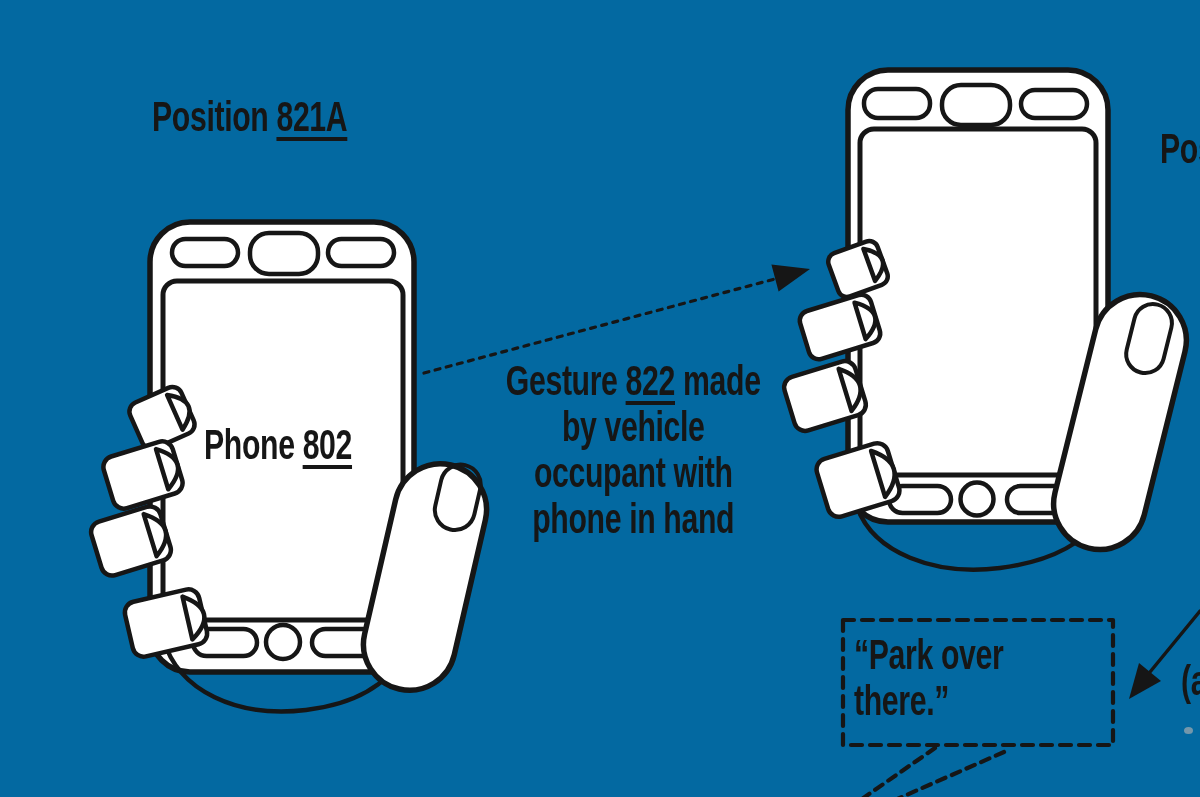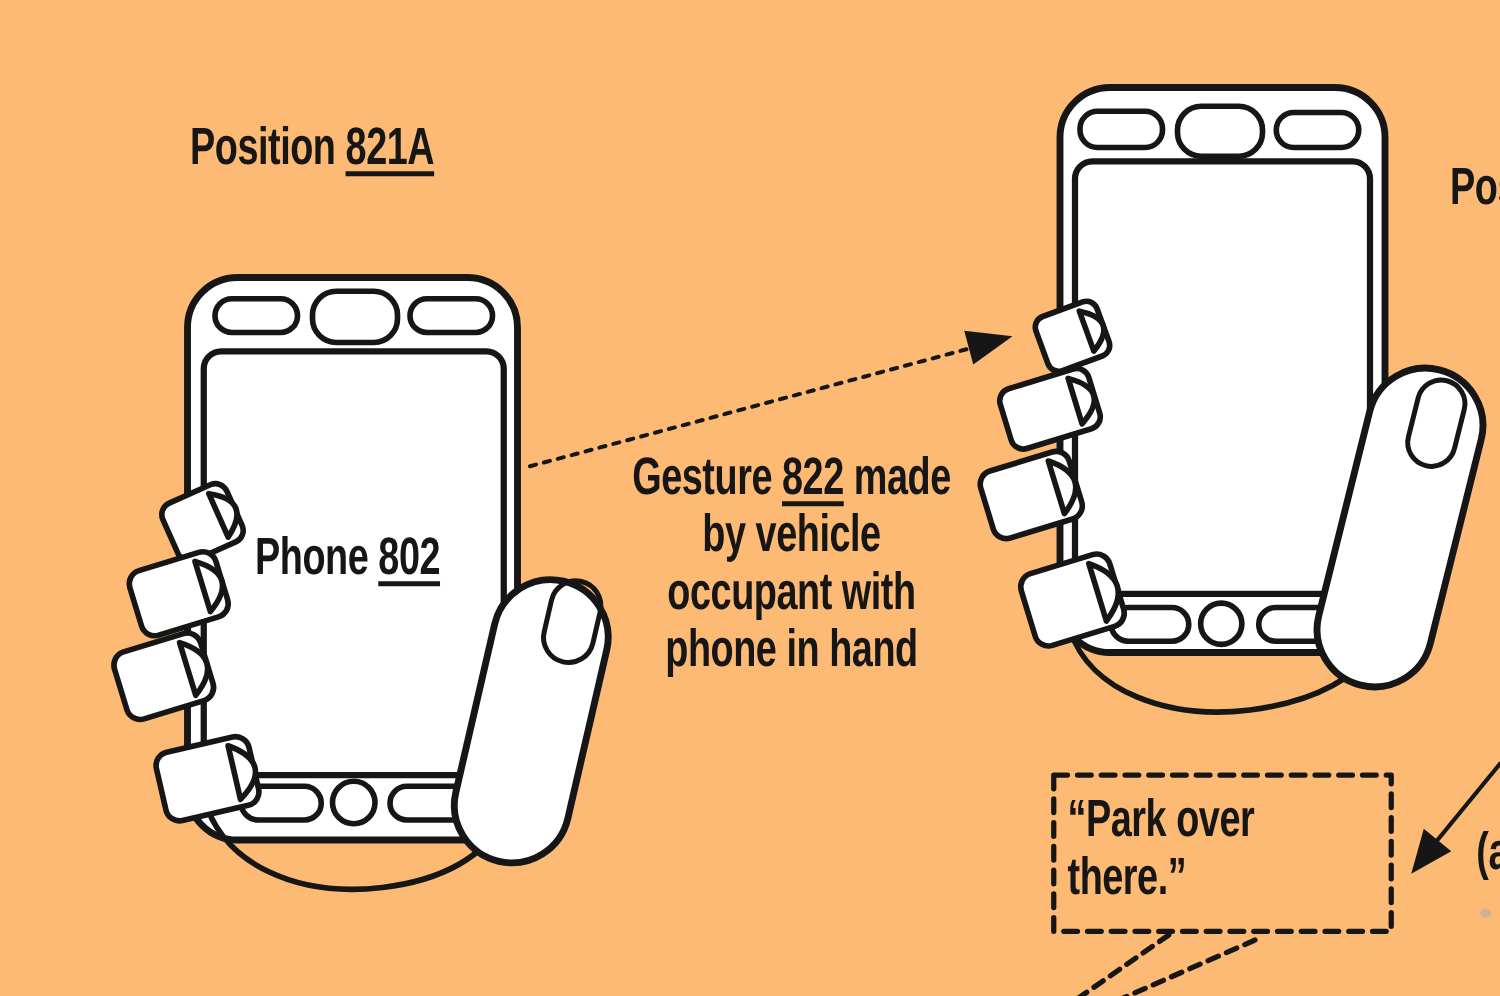--- a/index.html
+++ b/index.html
@@ -1,17 +1,17 @@
 <!DOCTYPE html>
 <html><head>
 <meta charset="utf-8">
 <style>
   html,body{margin:0;padding:0;background:#fff;}
   .stage{
-    position:relative;width:1200px;height:797px;background:#fdba74;
+    position:relative;width:1200px;height:797px;background:#0369a1;
     overflow:hidden;font-family:"Liberation Sans",sans-serif;
   }
   svg{position:absolute;left:0;top:0;}
   .label{
     position:absolute;
     font-family:"Liberation Sans",sans-serif;
     font-weight:700;
     font-size:42px;
     letter-spacing:-0.5px;
     color:#161616;

